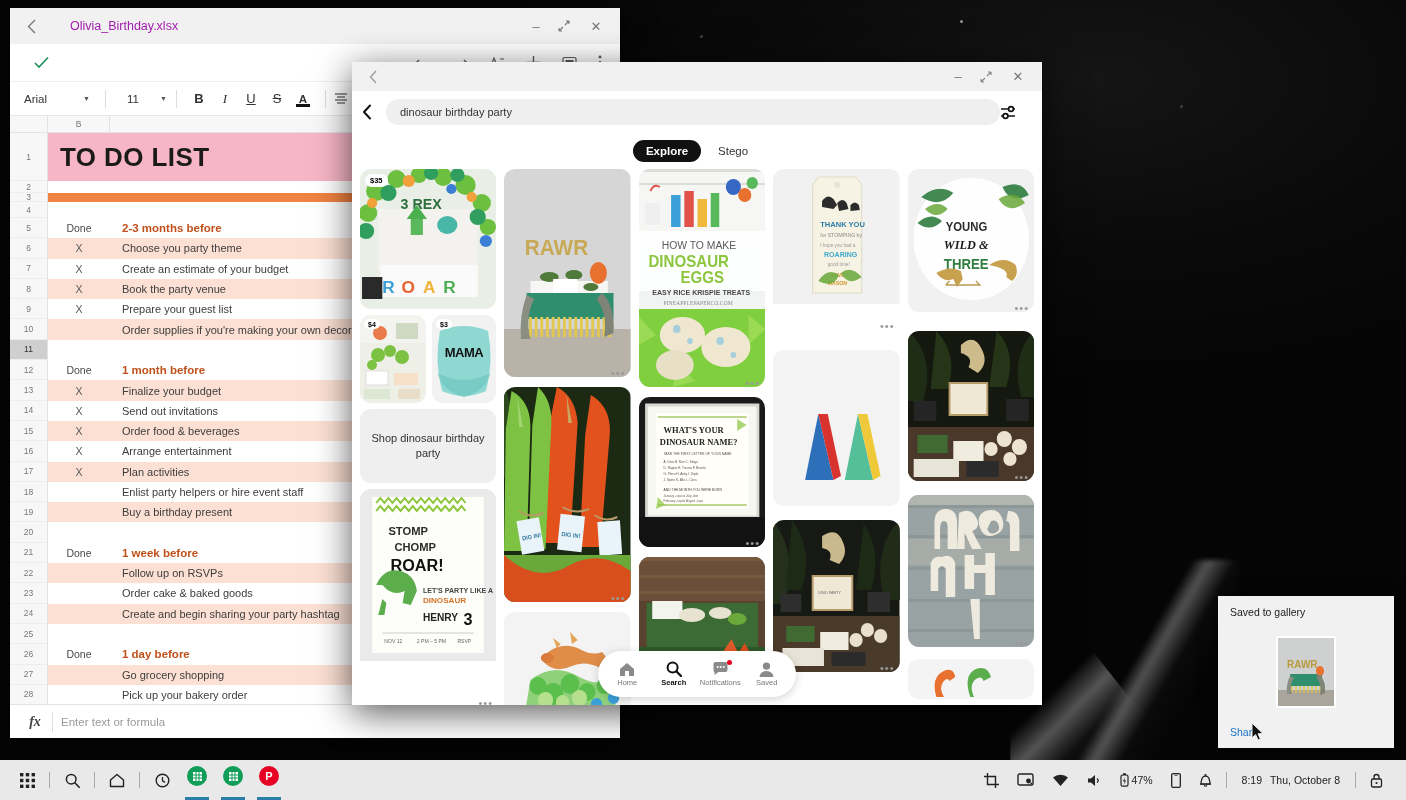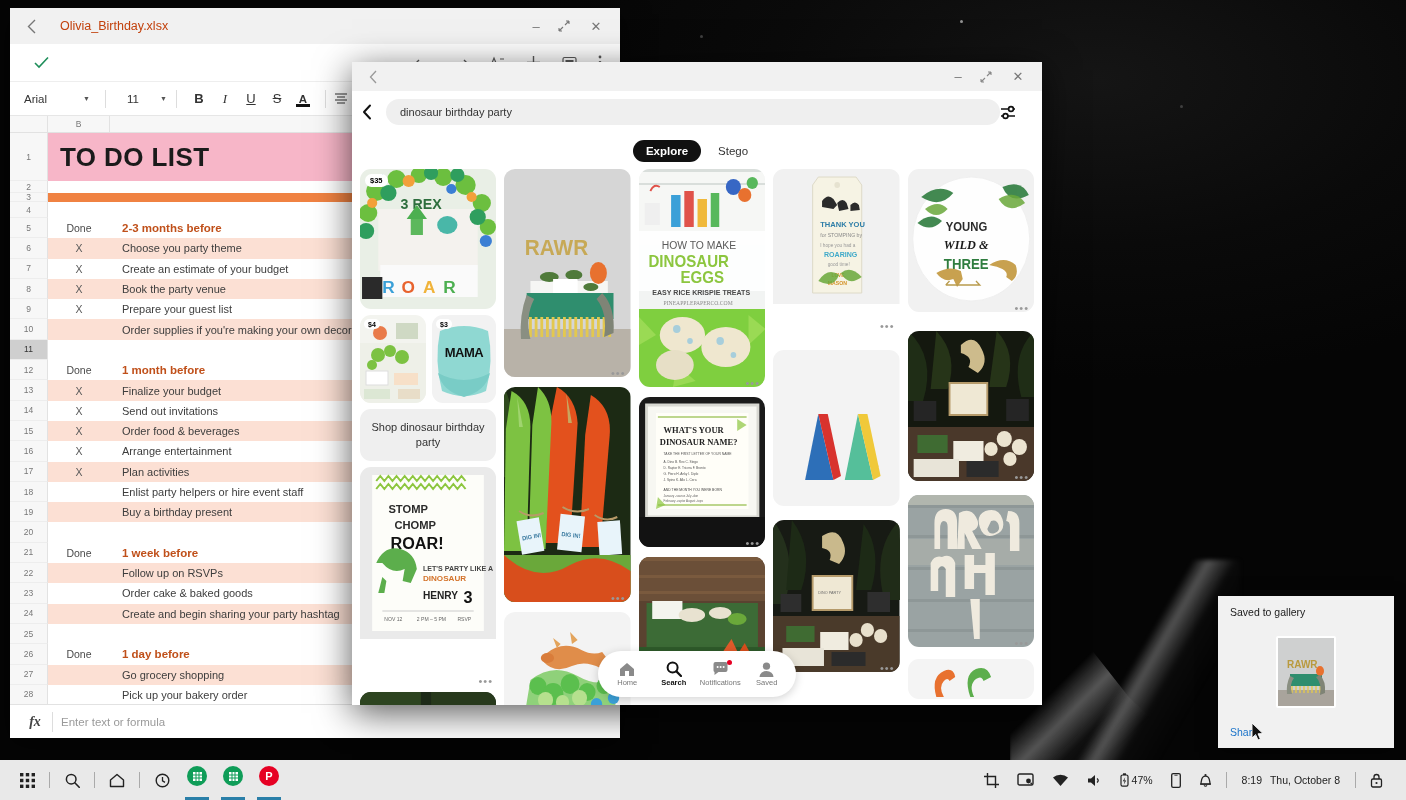--- a/index.html
+++ b/index.html
@@ -37,21 +37,21 @@
   #sheets-win {
     position:absolute; left:10px; top:8px; width:610px; height:730px;
     background:#fff; box-shadow:0 6px 26px rgba(0,0,0,.6);
     display:flex; flex-direction:column; overflow:hidden;
   }
   .win-titlebar {
     height:36px; background:#f1f1f1; display:flex; align-items:center;
     padding:0 6px; flex:0 0 36px;
   }
   .win-back { width:30px; height:30px; display:flex; align-items:center; justify-content:center; color:#666; font-size:17px; }
-  .win-title { font-size:12.5px; color:#c2410c; margin-left:14px; }
+  .win-title { font-size:12.5px; color:#a21caf; margin-left:24px; }
   .win-ctrls { margin-left:auto; display:flex; align-items:center; gap:14px; padding-right:10px; color:#777; }
   .win-ctrl { font-size:13px; width:16px; text-align:center; line-height:1; }
 
   .sheets-actionbar {
     height:38px; background:#fff; display:flex; align-items:center; padding:0 10px;
     flex:0 0 38px; border-bottom:1px solid #eee;
   }
   .check-ico { color:#178a52; font-size:15px; margin-left:14px; }
   .sheets-actions { margin-left:auto; display:flex; align-items:center; gap:21px; color:#5a5a5a; padding-right:8px; }
   .sheets-actions .ai { font-size:15px; line-height:1; }
@@ -122,21 +122,21 @@
   .pin-tabs { height:36px; display:flex; align-items:center; justify-content:center; gap:4px; flex:0 0 36px;}
   .pin-tab { font-size:11.5px; color:#333; padding:5px 13px; border-radius:14px; }
   .pin-tab.active { background:#111; color:#fff; font-weight:bold; }
 
   .pin-grid-area { flex:1 1 auto; position:relative; overflow:hidden; background:#fff; padding:0 8px; }
   .pin-cols { display:flex; gap:8px; }
   .pin-col { flex:1 1 0; display:flex; flex-direction:column; gap:6px; }
   .pin-card { border-radius:11px; overflow:hidden; position:relative; }
   .pin-dots { text-align:right; font-size:11px; color:#999; letter-spacing:1px; line-height:8px; height:9px; padding-right:3px; }
   .shop-chip { background:#efefef; border-radius:11px; font-size:11px; color:#333;
-               text-align:center; padding:11px 8px; line-height:1.35; }
+               text-align:center; padding:22px 8px; line-height:1.35; }
 
   
   .pin-nav {
     position:absolute; left:50%; transform:translateX(-50%); bottom:8px;
     background:#fff; border-radius:26px; height:46px; width:198px;
     display:flex; align-items:center; justify-content:space-around;
     box-shadow:0 2px 10px rgba(0,0,0,.18); padding:0 6px;
   }
   .nav-item { display:flex; flex-direction:column; align-items:center; gap:1px; width:46px; }
   .nav-ico { font-size:15px; color:#8a8a8a; line-height:14px; position:relative; }

